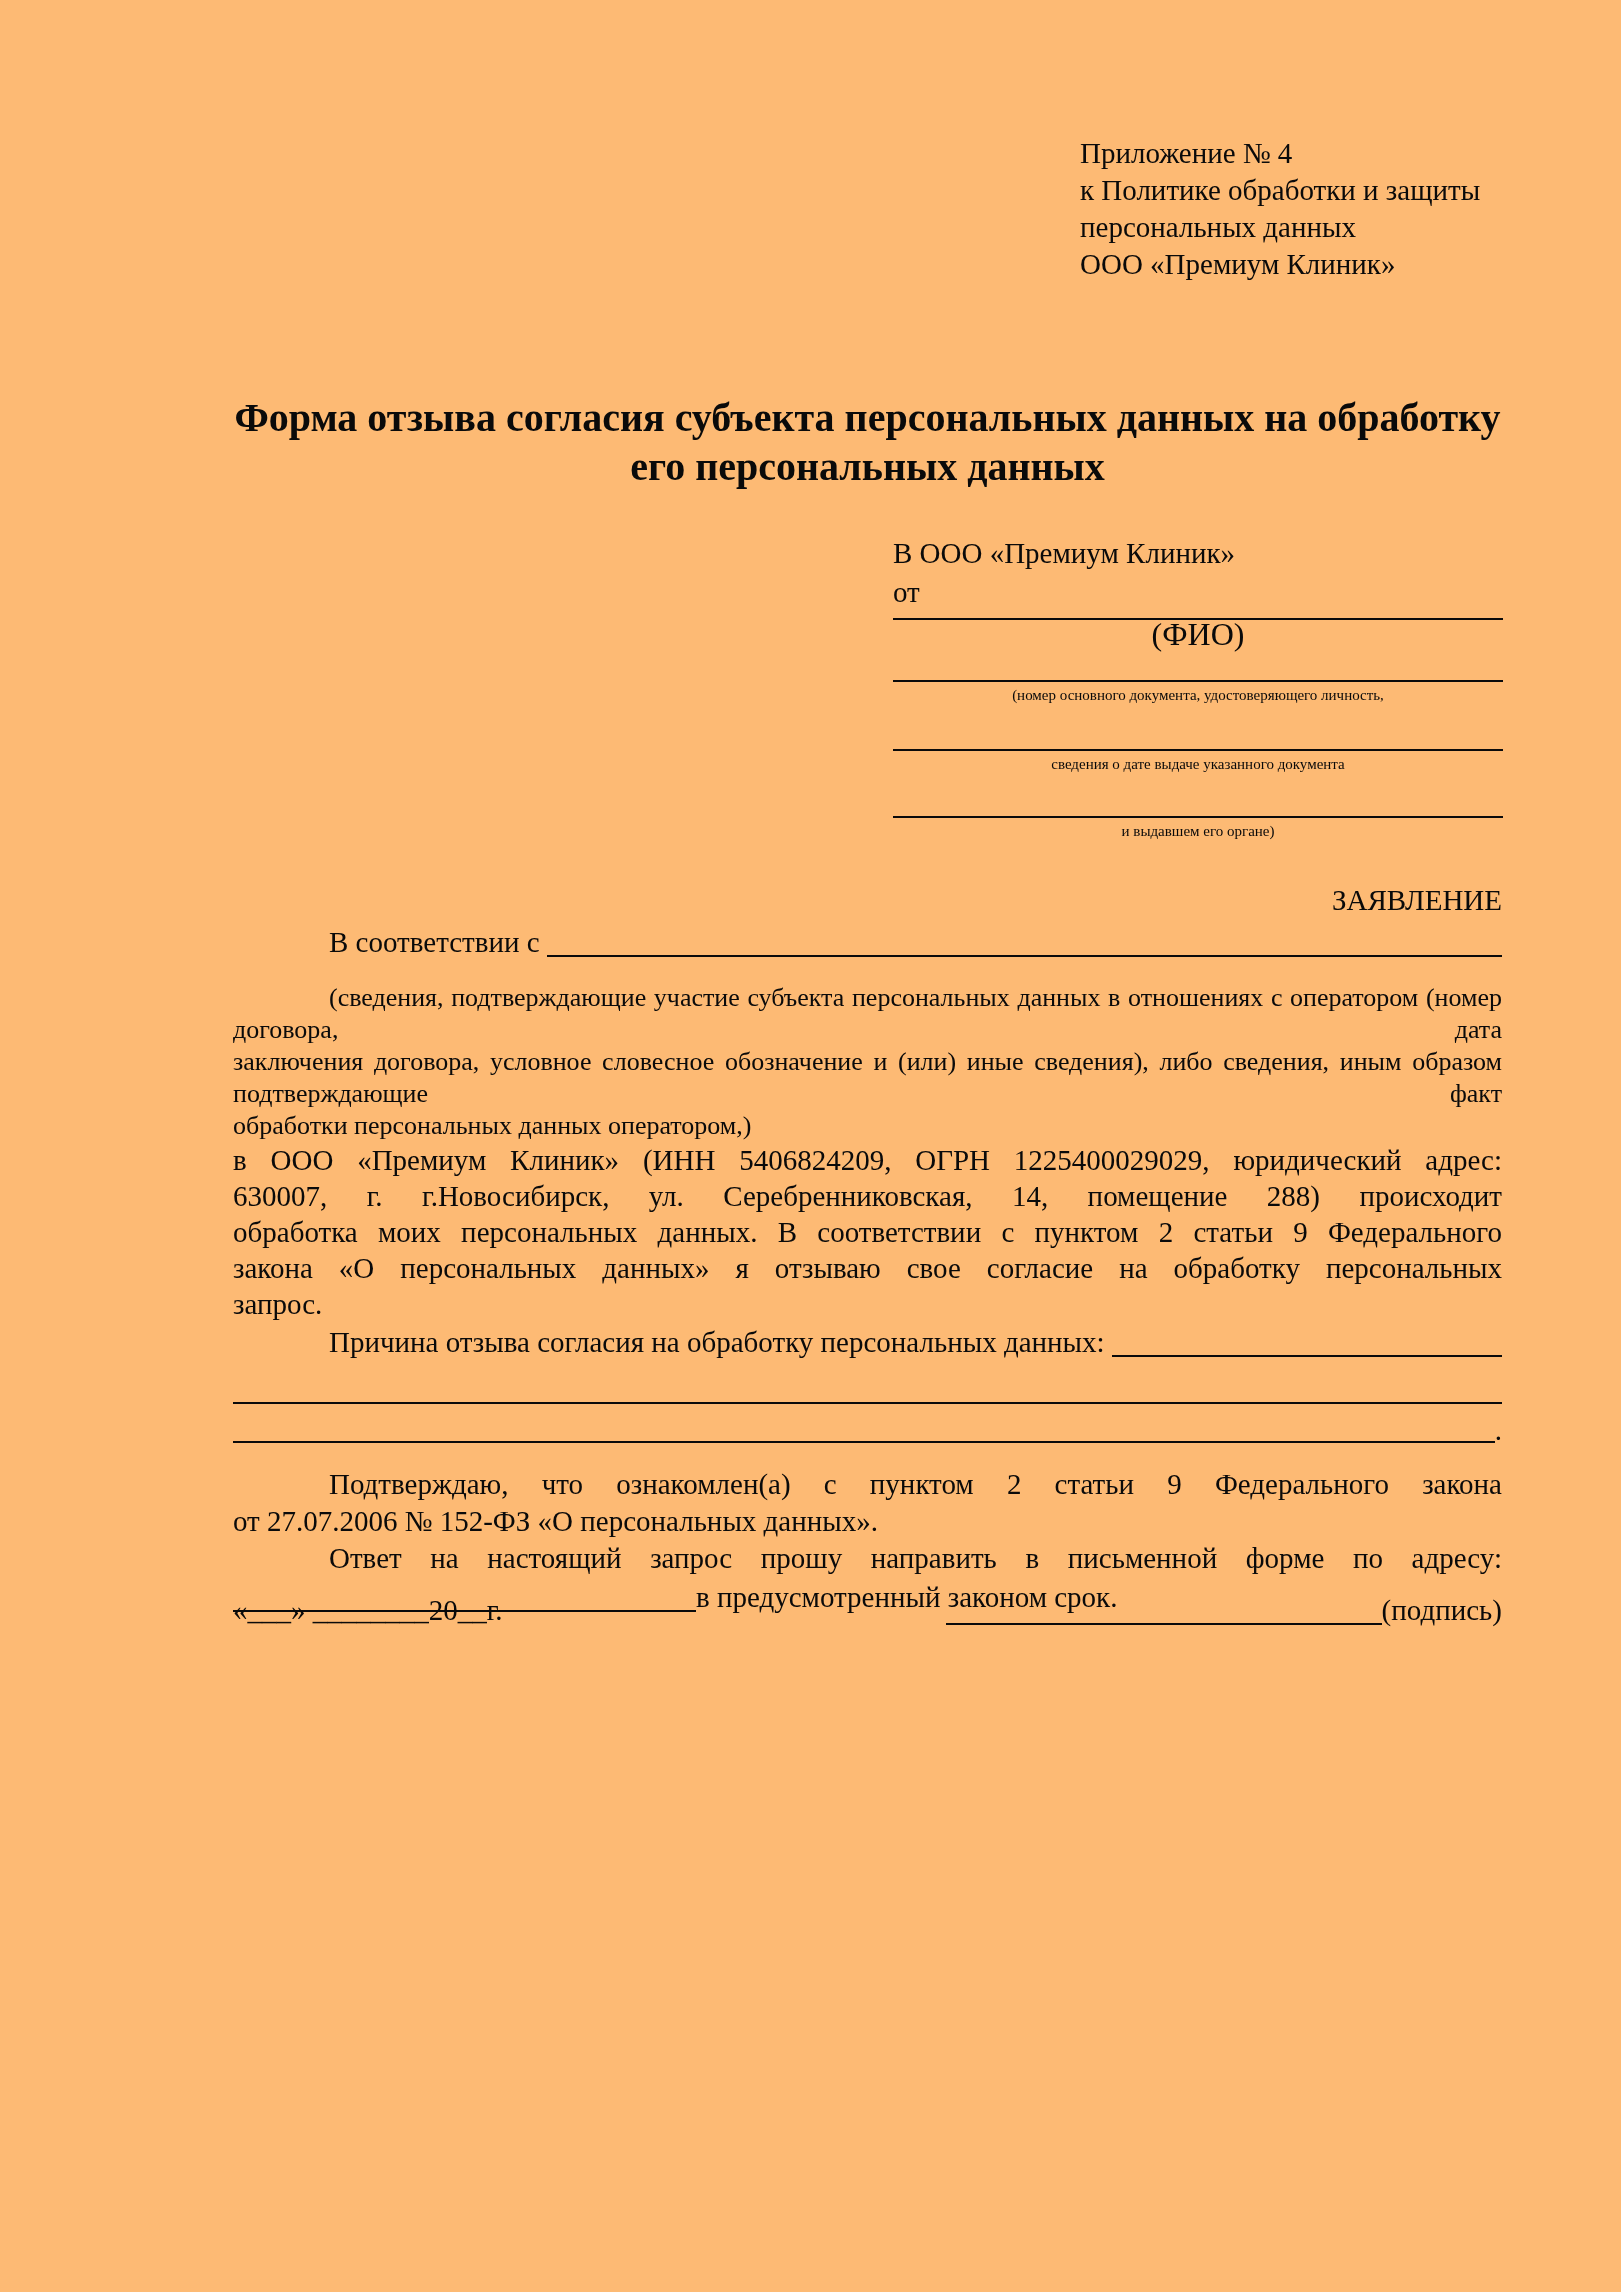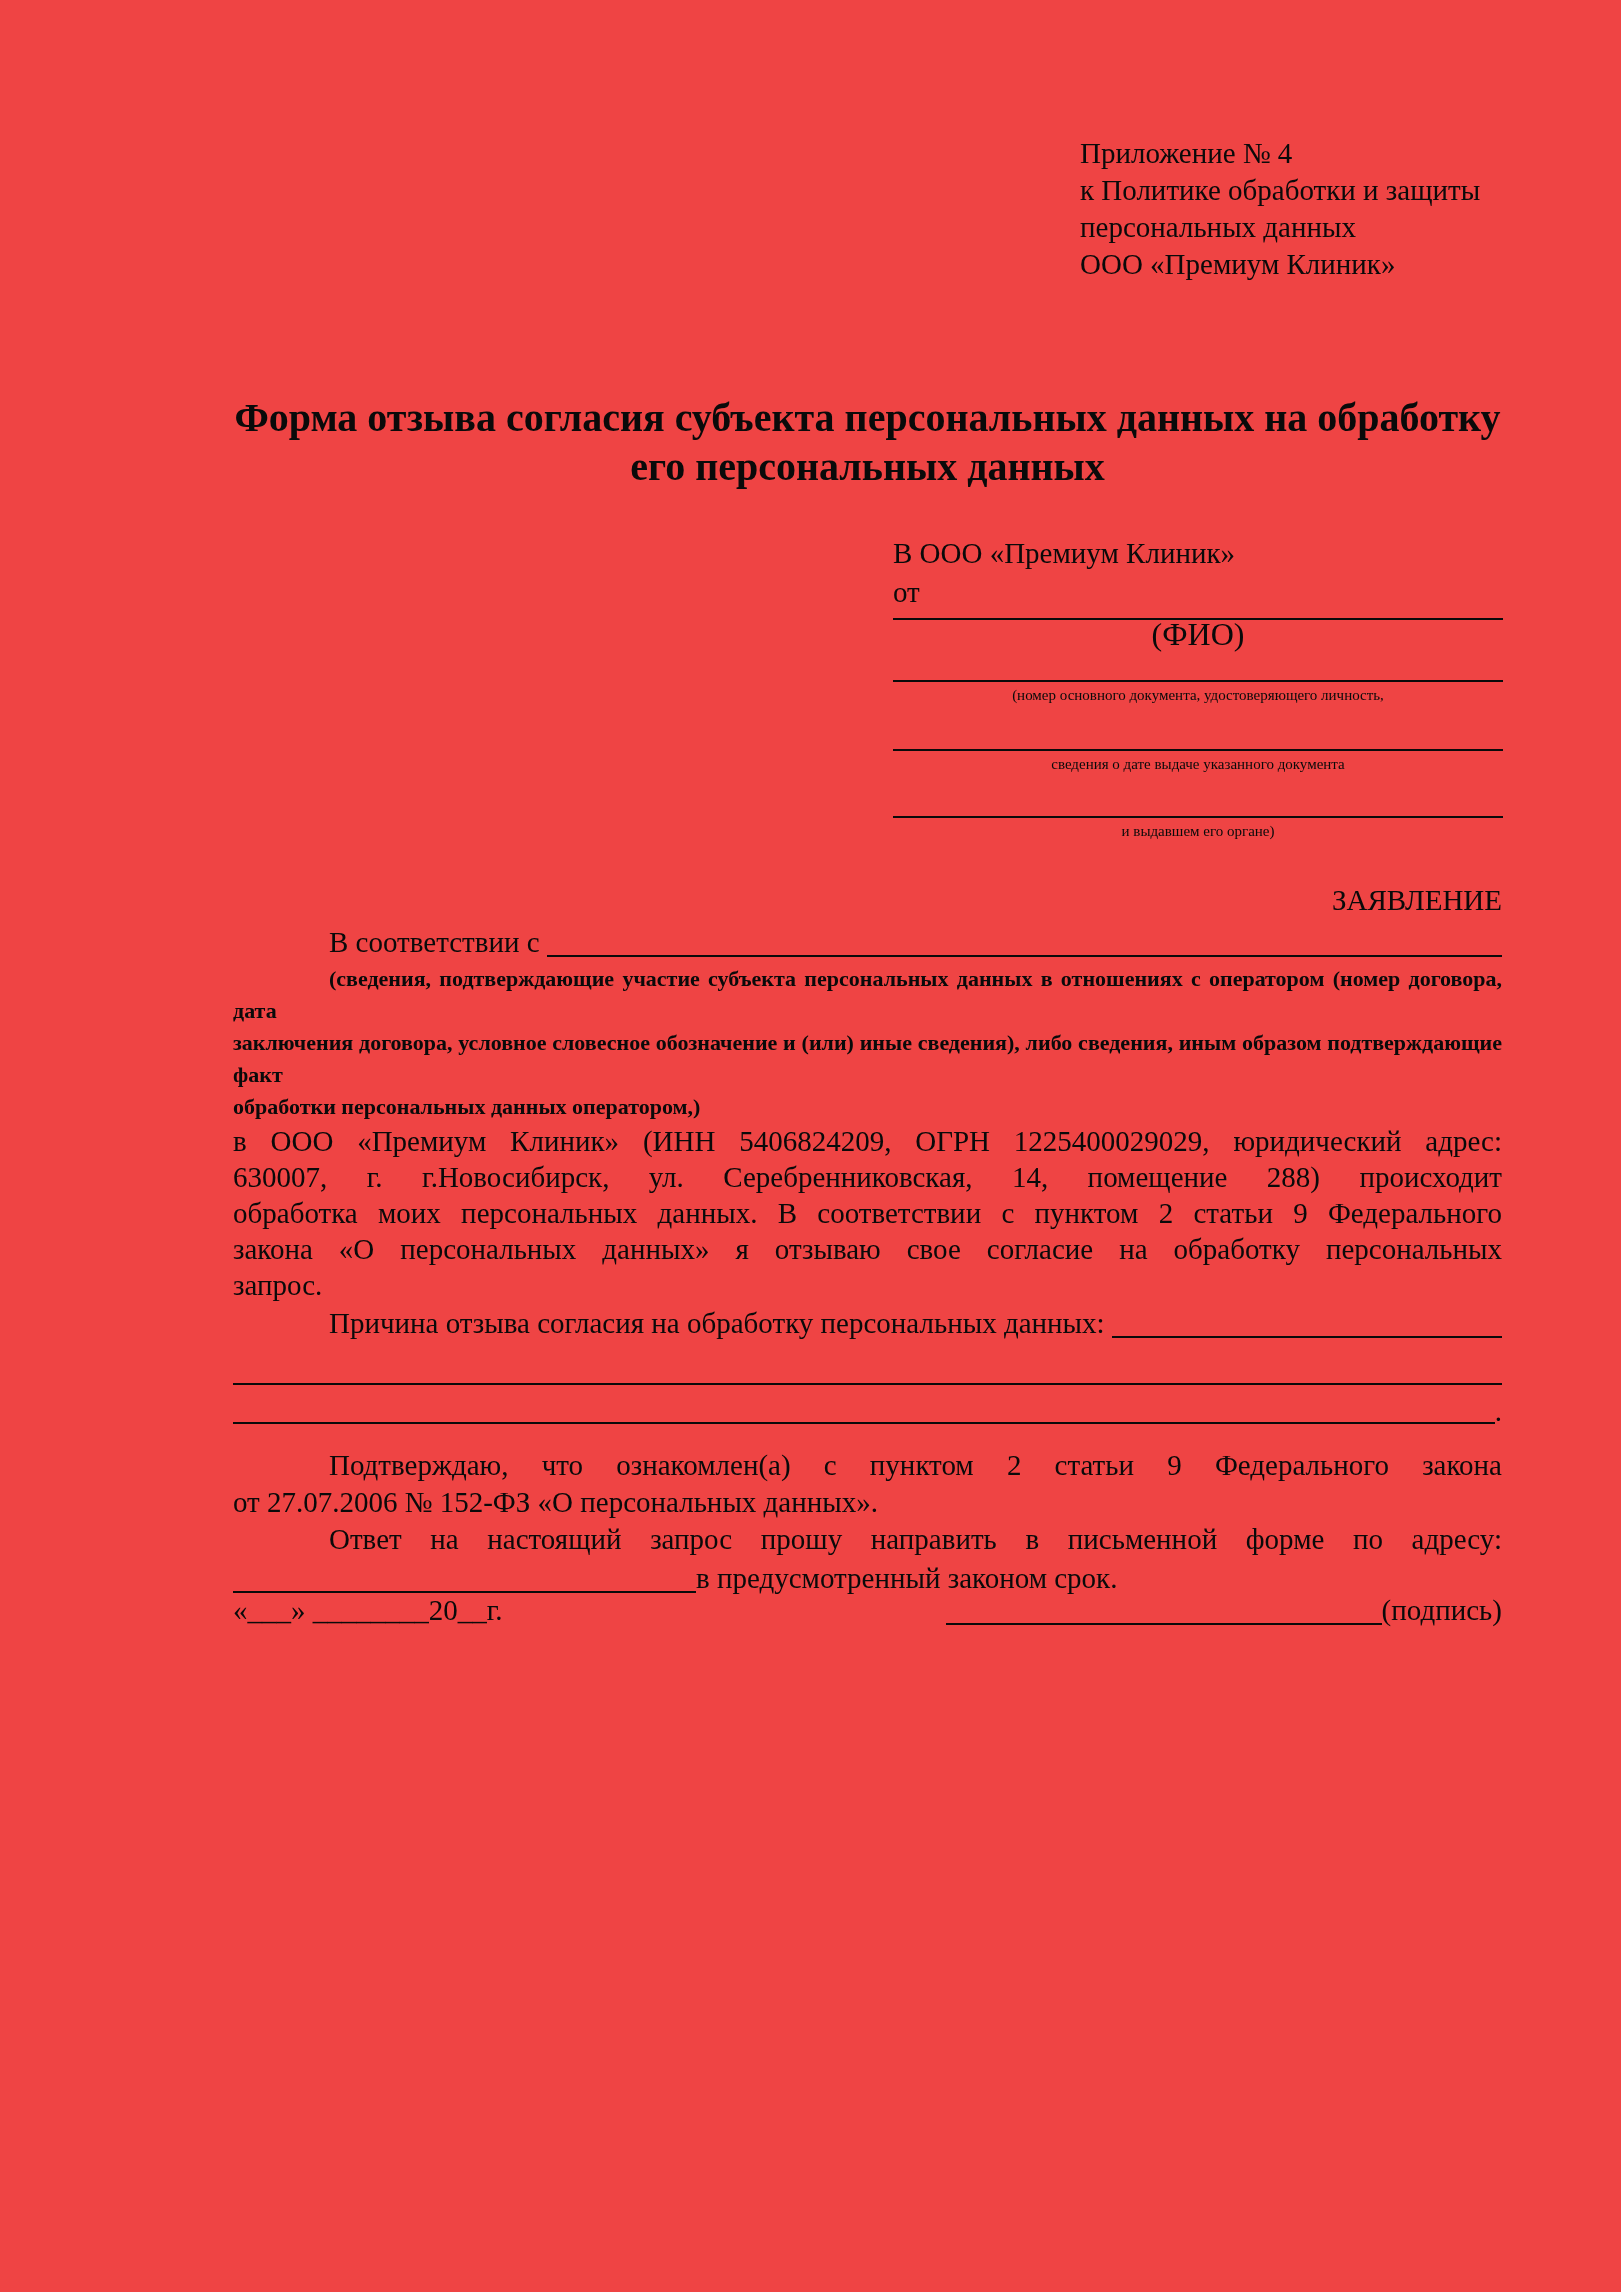--- a/index.html
+++ b/index.html
@@ -1,19 +1,19 @@
 <!DOCTYPE html>
 <html lang="ru"><head>
 <meta charset="utf-8">
 <style>
   html,body{margin:0;padding:0;background:#ffffff;}
   .page{
     position:relative;
     width:1621px;height:2293px;
-    background:#ef4444;
+    background:#fdba74;
     color:#0a0a0a;
     font-family:"Liberation Serif","DejaVu Serif",serif;
     font-size:29px;
     overflow:hidden;
   }
   
   .appendix{
     position:absolute;left:1080px;top:135px;
     line-height:37px;white-space:nowrap;
   }
@@ -36,21 +36,21 @@
   .addr-caption{font-size:15px;line-height:27.4px;text-align:center;}
   
   .statement{
     position:absolute;left:233px;top:881px;width:1269px;
   }
   .st-heading{text-align:right;line-height:39px;margin-bottom:2px;}
   .flexrow{display:flex;line-height:41px;}
   .indent{flex:0 0 96px;}
   .nowrap{white-space:nowrap;}
   .fill{flex:1 1 auto;border-bottom:2.9px solid #0a0a0a;margin-bottom:5.9px;}
-  .small-caption{font-size:22px;line-height:32px;text-align:justify;margin-top:0;font-weight:bold;}
+  .small-caption{font-size:26px;line-height:32px;text-align:justify;margin-top:19px;}
   .small-caption .cl{text-align:justify;text-align-last:justify;}
   .small-caption .cl.first{ text-indent:96px;}
   .small-caption .cl.last{text-align-last:left;}
   .bodypara{line-height:36px;}
   .jl{text-align:justify;text-align-last:justify;}
   .bodypara .last{text-align-last:left;}
   .blank-row{height:39px;border-bottom:2.9px solid #0a0a0a;}
   .blank-row2{display:flex;align-items:flex-end;height:41px;line-height:29px;}
   .blank-row2 .fill{margin-bottom:2px;}
   .confirm{margin-top:21px;line-height:37px;}

